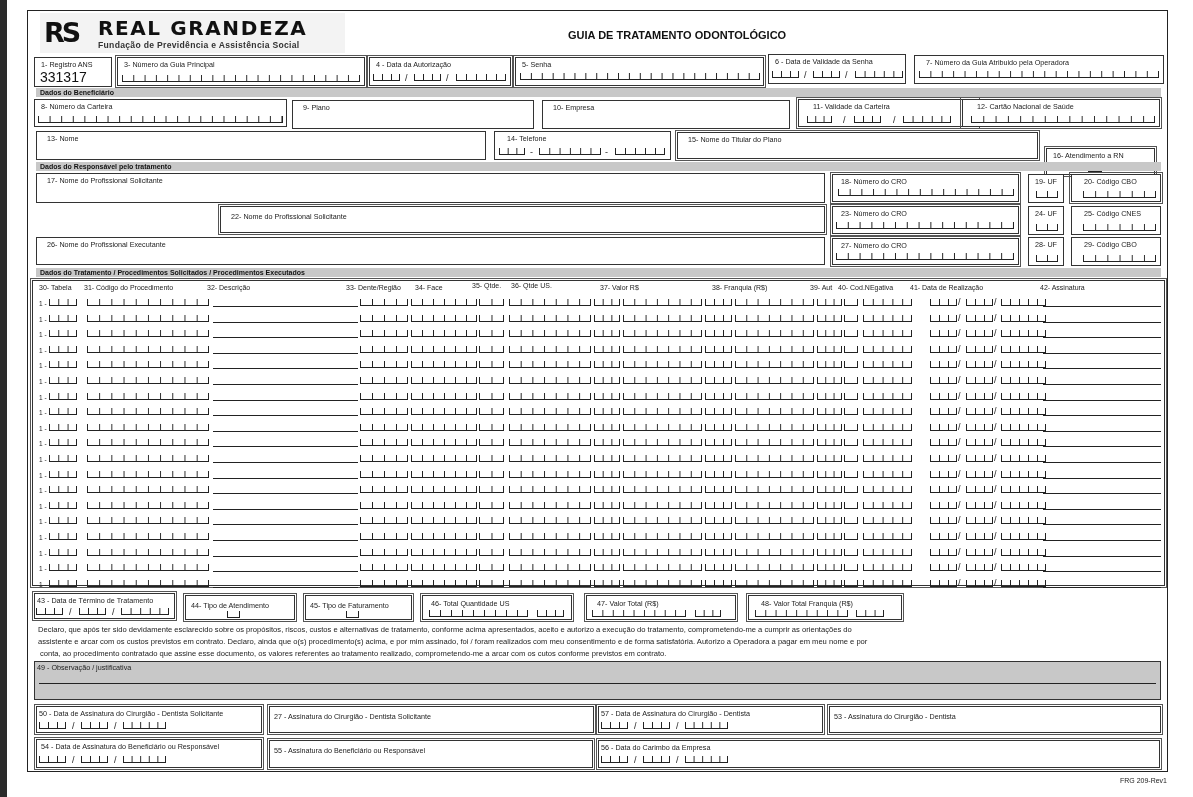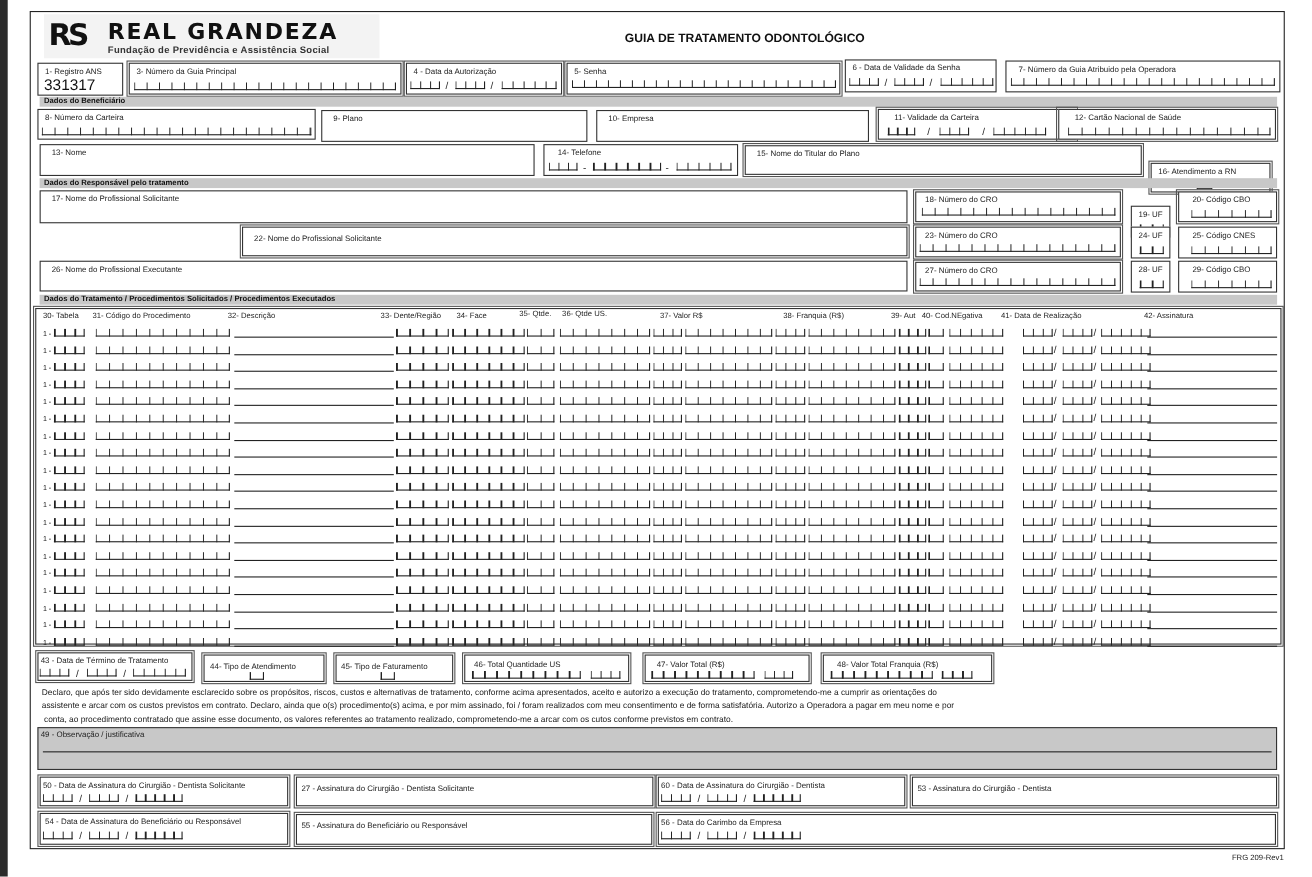--- a/index.html
+++ b/index.html
@@ -121,21 +121,21 @@
 
   <div class="sec" style="top:151px;">Dados do Responsável pelo tratamento</div>
 
   <div class="box" style="left:8px;top:162px;width:789px;height:30px;">
     <span class="lbl" style="left:10px;">17- Nome do Profissional Solicitante</span>
   </div>
   <div class="box dbl" style="left:804px;top:163px;width:187px;height:28px;">
     <span class="lbl" style="left:8px;">18- Número do CRO</span>
     <div class="ticks end" style="left:5px;top:14px;width:176px;background-size:11.7px 7px;"></div>
   </div>
-  <div class="box" style="left:1000px;top:176px;width:36px;height:29px;">
+  <div class="box" style="left:1000px;top:163px;width:36px;height:29px;">
     <span class="lbl" style="left:6px;">19- UF</span>
     <div class="ticks end" style="left:7px;top:16px;width:22px;background-size:11px 7px;"></div>
   </div>
   <div class="box dbl" style="left:1043px;top:163px;width:90px;height:28px;">
     <span class="lbl" style="left:12px;">20- Código CBO</span>
     <div class="ticks end" style="left:11px;top:16px;width:73px;background-size:12.2px 7px;"></div>
   </div>
 
   <div class="box dbl" style="left:192px;top:195px;width:605px;height:27px;">
     <span class="lbl" style="left:10px;top:5px;">22- Nome do Profissional Solicitante</span>
@@ -673,21 +673,21 @@
     <div class="ticks end" style="left:2px;top:15px;width:27px;background-size:9px 7px;"></div>
     <span class="sep" style="left:35px;top:15px;">/</span>
     <div class="ticks end" style="left:44px;top:15px;width:27px;background-size:9px 7px;"></div>
     <span class="sep" style="left:77px;top:15px;">/</span>
     <div class="ticks end" style="left:86px;top:15px;width:43px;background-size:8.6px 7px;"></div>
   </div>
   <div class="box dbl" style="left:241px;top:695px;width:325px;height:27px;">
     <span class="lbl" style="left:4px;top:5px;">27 -  Assinatura do Cirurgião - Dentista Solicitante</span>
   </div>
   <div class="box dbl" style="left:570px;top:695px;width:225px;height:27px;">
-    <span class="lbl" style="left:2px;">60 - Data de Assinatura do Cirurgião - Dentista</span>
+    <span class="lbl" style="left:2px;">57 - Data de Assinatura do Cirurgião - Dentista</span>
     <div class="ticks end" style="left:2px;top:15px;width:27px;background-size:9px 7px;"></div>
     <span class="sep" style="left:35px;top:15px;">/</span>
     <div class="ticks end" style="left:44px;top:15px;width:27px;background-size:9px 7px;"></div>
     <span class="sep" style="left:77px;top:15px;">/</span>
     <div class="ticks end" style="left:86px;top:15px;width:43px;background-size:8.6px 7px;"></div>
   </div>
   <div class="box dbl" style="left:801px;top:695px;width:332px;height:27px;">
     <span class="lbl" style="left:4px;top:5px;">53 -  Assinatura do Cirurgião - Dentista</span>
   </div>
 

